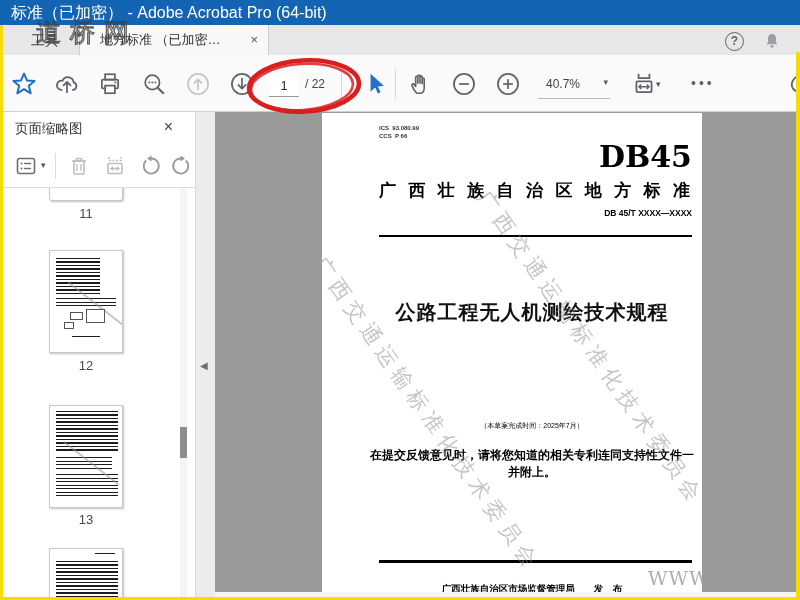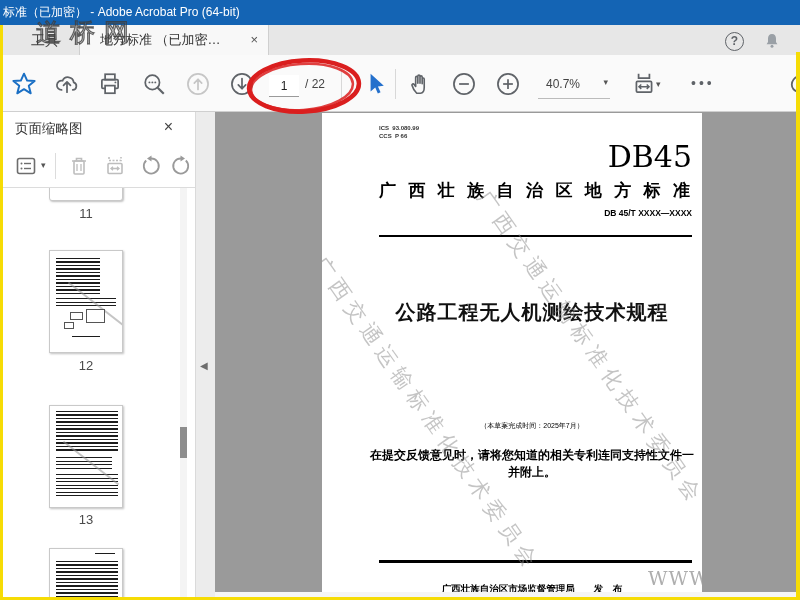--- a/index.html
+++ b/index.html
@@ -2,21 +2,21 @@
 <html><head>
 <meta charset="utf-8">
 <style>
   * { margin:0; padding:0; box-sizing:border-box; }
   html,body { width:800px; height:600px; overflow:hidden; }
   body { font-family:"Liberation Sans", sans-serif; position:relative; background:#9a9a9a; }
   #app { position:absolute; left:0; top:0; width:800px; height:600px; background:#e7e7e7; }
 
   
   .titlebar { position:absolute; left:0; top:0; width:800px; height:25px; background:#1464b4; color:#fff;
-              font-size:12px; line-height:25px; padding-left:3px; white-space:nowrap; overflow:hidden; }
+              font-size:16px; line-height:25px; padding-left:11px; white-space:nowrap; overflow:hidden; }
   .yb { position:absolute; background:#f6dc05; z-index:30; }
   .yb.left  { left:0; top:25px; width:3px;  height:575px; }
   .yb.right { left:796px; top:52px; width:4px; height:548px; }
   .yb.bottom{ left:0; top:597px; width:800px; height:3px; }
 
   .tabbar { position:absolute; left:3px; top:25px; width:793px; height:30px; background:#e7e7e7; }
   .tab-tools { position:absolute; left:8px; top:0; width:68px; height:30px; text-align:center;
                font-size:14px; line-height:30px; color:#3d3d3d; }
   .tab-doc { position:absolute; left:76px; top:0; width:190px; height:30px; background:#f8f8f8;
              border-left:1px solid #cfcfcf; border-right:1px solid #cfcfcf;
@@ -64,21 +64,21 @@
                 border-left:1px solid #dadada; }
   .collapse { position:absolute; left:4px; top:248px; font-size:10px; color:#6d6d6d; }
 
   
   .docarea { position:absolute; left:215px; top:112px; width:582px; height:480px; background:#9a9a9a; overflow:hidden; }
   .hscroll { position:absolute; left:215px; top:592px; width:582px; height:5px; background:#f5f5f5; z-index:5; }
 
   .page { position:absolute; left:107px; top:1px; width:380px; height:479px; background:#fff; overflow:hidden; }
   .doc-ics { position:absolute; left:57px; top:11px; font-size:6px; font-weight:bold; color:#333; line-height:8px; white-space:pre; }
   .doc-logo { position:absolute; right:10px; top:26px; font-family:"DejaVu Serif","Liberation Serif",serif;
-              font-weight:400; font-size:30px; color:#000; letter-spacing:0px; transform:scaleY(1.02); }
+              font-weight:700; font-size:30px; color:#000; letter-spacing:0px; transform:scaleY(1.02); }
   .doc-stdname { position:absolute; left:57px; top:66px; font-size:17px; font-weight:bold; color:#000;
                  letter-spacing:12.4px; white-space:nowrap; }
   .doc-stdnum { position:absolute; right:10px; top:95px; font-size:8.5px; font-weight:bold; color:#000; }
   .doc-hline { position:absolute; left:57px; right:10px; top:122px; height:2px; background:#000; }
   .doc-title { position:absolute; left:45px; width:330px; top:186px; text-align:center; font-size:20px;
                font-weight:bold; color:#111; letter-spacing:1px; }
   .doc-title-en { position:absolute; left:20px; width:380px; top:229px; text-align:center; font-size:7px;
                   font-weight:bold; color:#111; font-family:"DejaVu Sans Mono",monospace; }
   .doc-draft { position:absolute; left:45px; width:330px; top:290px; text-align:center; font-size:9.5px; font-weight:bold; color:#000; }
   .doc-draftnote { position:absolute; left:45px; width:330px; top:308px; text-align:center; font-size:7px; color:#000; }

